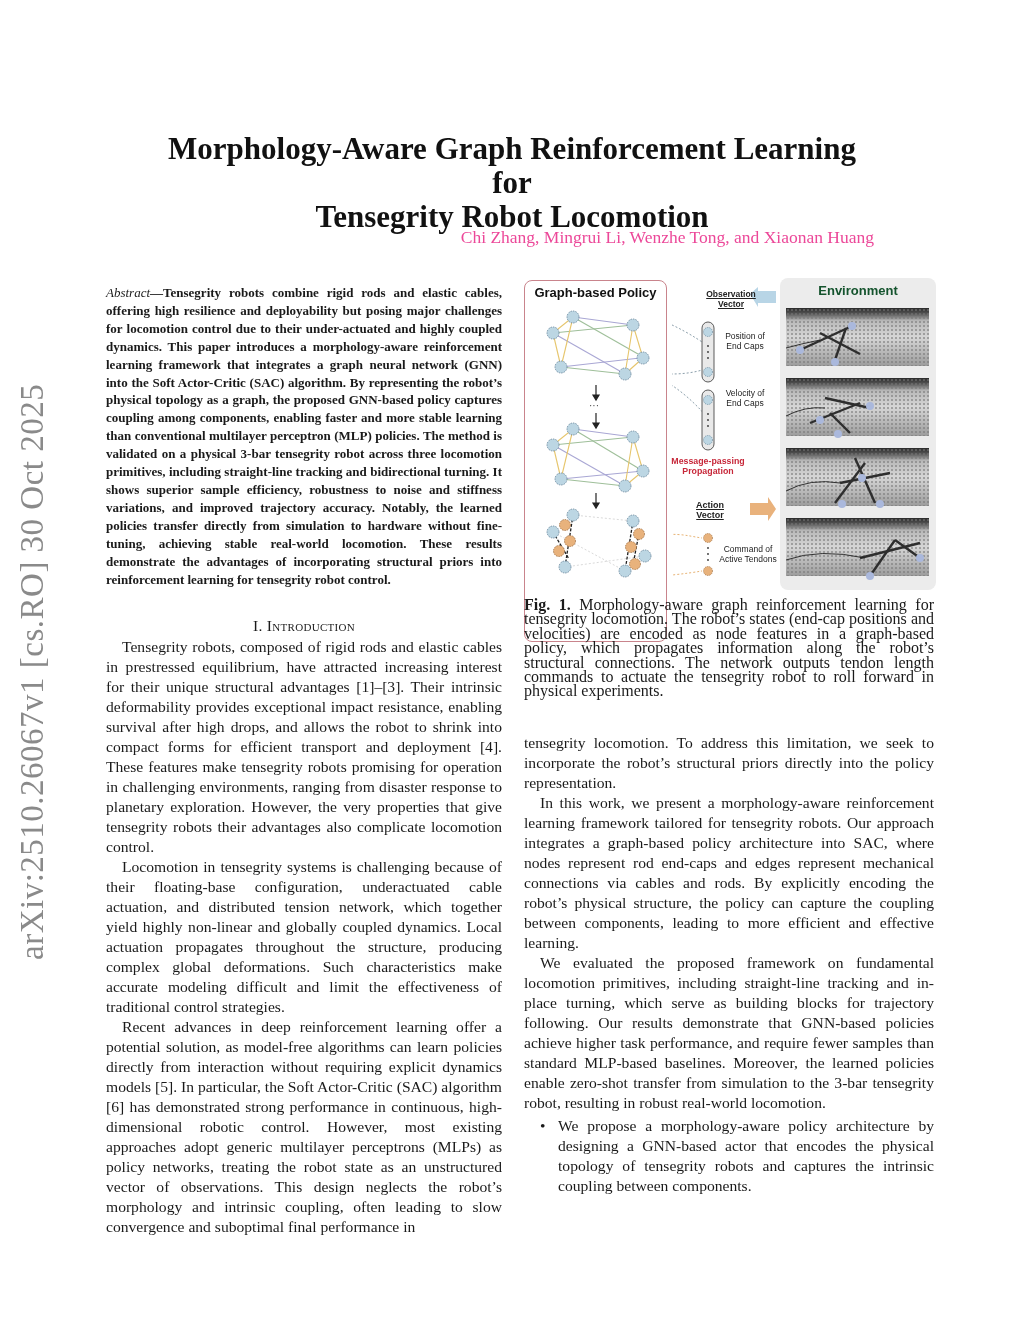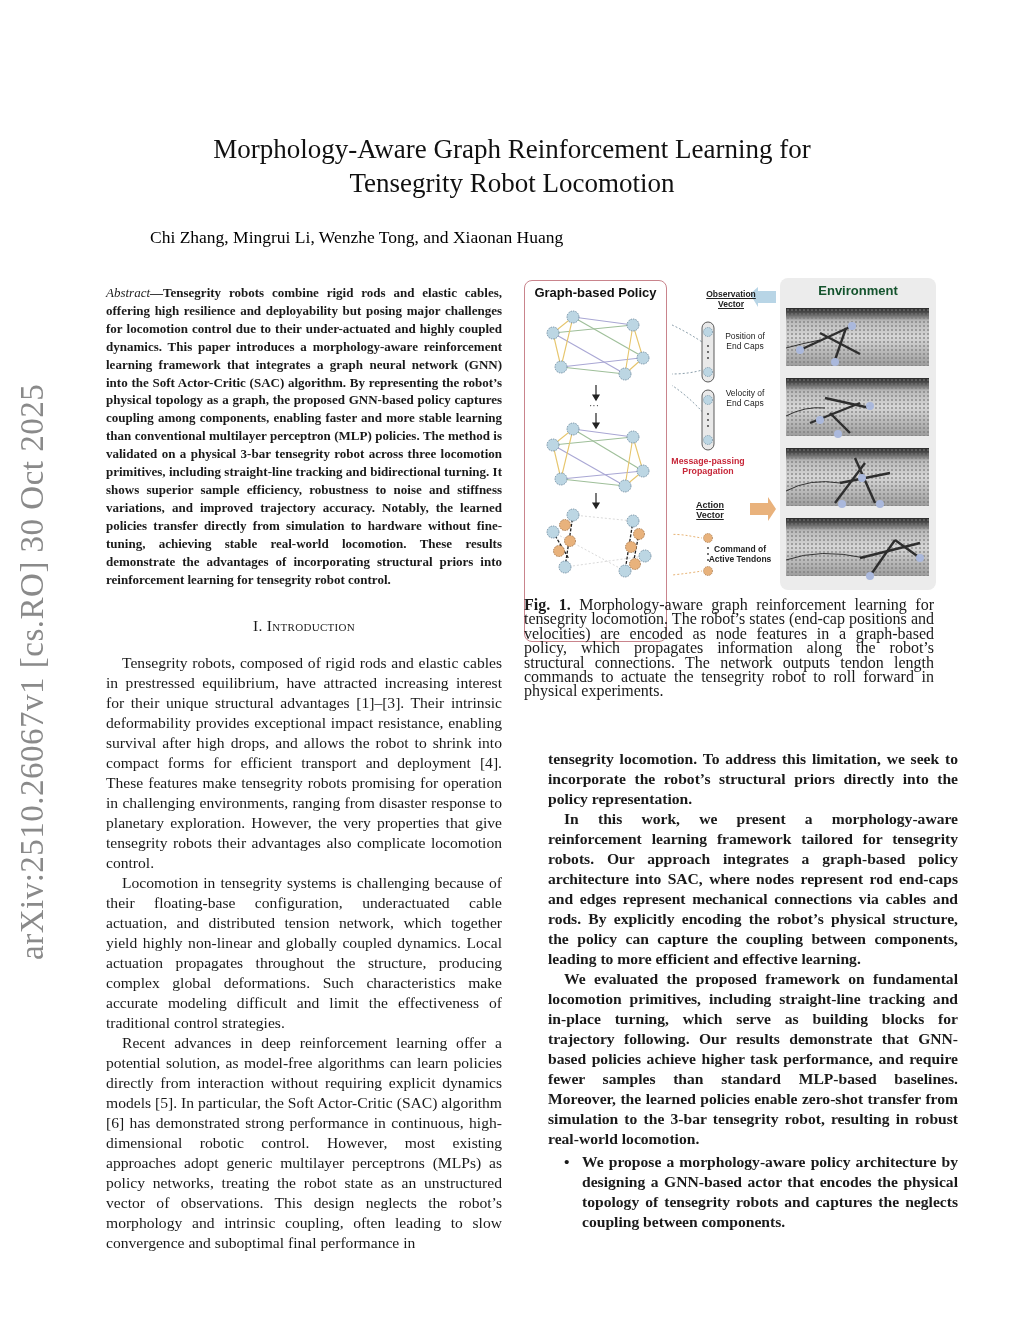--- a/index.html
+++ b/index.html
@@ -8,30 +8,30 @@
 
   .arxiv-stamp {
     position: absolute; left: 14px; top: 960px;
     transform-origin: 0 0; transform: rotate(-90deg);
     font-size: 33px; color: #8a8a8a; white-space: nowrap; letter-spacing: 0.5px;
     width: 600px; text-align: left;
   }
 
   .title {
     position: absolute; left: 150px; top: 132px; width: 724px;
-    text-align: center; font-weight: normal; font-size: 27px; line-height: 34px; color: #111;
+    text-align: center; font-weight: bold; font-size: 31px; line-height: 34px; color: #111;
   }
   .authors {
     position: absolute; left: 150px; top: 227px; width: 724px;
-    text-align: left; font-size: 17.5px; color: #000000;
-  }
-
-  .col { position: absolute; width: 396px; font-size: 15.6px; line-height: 20px; text-align: justify; margin-top: 16px; }
+    text-align: right; font-size: 17.5px; color: #ec4899;
+  }
+
+  .col { position: absolute; width: 396px; font-size: 15.6px; line-height: 20px; text-align: justify; }
   .col-left { left: 106px; }
-  .col-right { left: 548px; width: 410px; font-weight: bold; }
+  .col-right { left: 524px; width: 410px; }
 
   .abstract { position: absolute; left: 106px; top: 284px; width: 396px;
     font-weight: bold; font-size: 13px; line-height: 17.9px; text-align: justify; }
   .abstract .abs-label { font-style: italic; font-weight: normal; }
 
   .section-heading { position: absolute; left: 106px; top: 617px; width: 396px; text-align: center; font-size: 15.6px; letter-spacing: 0.3px; }
   .section-heading .sc { font-variant: small-caps; }
 
   p.para { text-indent: 16px; margin-bottom: 0; }
 
@@ -229,21 +229,21 @@
       <g fill="none" stroke="#e1a050" stroke-width="0.8" stroke-dasharray="2 2">
         <path d="M-30 262 C 0 252, 15 258, 30 260"></path>
         <path d="M-110 290 C -60 305, 0 298, 30 293"></path>
       </g>
     </svg>
     <div class="fig-label bold" style="left:24px;top:11px;width:70px;">Observation Vector</div>
     <div class="fig-label" style="left:48px;top:53px;width:50px;">Position of End Caps</div>
     <div class="fig-label" style="left:48px;top:110px;width:50px;">Velocity of End Caps</div>
     <div class="fig-label red" style="left:-6px;top:178px;width:84px;">Message-passing Propagation</div>
     <div class="fig-label bold" style="left:18px;top:222px;width:40px;font-size:9px;">Action Vector</div>
-    <div class="fig-label" style="left:36px;top:266px;width:64px;font-weight:bold;">Command of Active Tendons</div>
+    <div class="fig-label" style="left:44px;top:266px;width:64px;">Command of Active Tendons</div>
   </div>
 
   <div class="fig-env">
     <div class="fig-env-title">Environment</div>
     <div class="env-photo" style="top:30px;"></div>
     <div class="env-photo" style="top:100px;"></div>
     <div class="env-photo" style="top:170px;"></div>
     <div class="env-photo" style="top:240px;"></div>
     <svg width="156" height="312" style="position:absolute;left:0;top:0;">
       <g stroke="#2e2e2e" stroke-width="2.4" fill="none">
@@ -286,15 +286,15 @@
 <div class="caption">
   <span class="fig-num">Fig. 1.</span>
   <span>Morphology-aware graph reinforcement learning for tensegrity locomotion. The robot’s states (end-cap positions and velocities) are encoded as node features in a graph-based policy, which propagates information along the robot’s structural connections. The network outputs tendon length commands to actuate the tensegrity robot to roll forward in physical experiments.</span>
 </div>
 
 <div class="col col-right" style="top:733px;">
   <p>tensegrity locomotion. To address this limitation, we seek to incorporate the robot’s structural priors directly into the policy representation.</p>
   <p class="para">In this work, we present a morphology-aware reinforcement learning framework tailored for tensegrity robots. Our approach integrates a graph-based policy architecture into SAC, where nodes represent rod end-caps and edges represent mechanical connections via cables and rods. By explicitly encoding the robot’s physical structure, the policy can capture the coupling between components, leading to more efficient and effective learning.</p>
   <p class="para">We evaluated the proposed framework on fundamental locomotion primitives, including straight-line tracking and in-place turning, which serve as building blocks for trajectory following. Our results demonstrate that GNN-based policies achieve higher task performance, and require fewer samples than standard MLP-based baselines. Moreover, the learned policies enable zero-shot transfer from simulation to the 3-bar tensegrity robot, resulting in robust real-world locomotion.</p>
   <ul class="bullets" style="margin-top:3px;">
-    <li>We propose a morphology-aware policy architecture by designing a GNN-based actor that encodes the physical topology of tensegrity robots and captures the neglects coupling between components.</li>
+    <li>We propose a morphology-aware policy architecture by designing a GNN-based actor that encodes the physical topology of tensegrity robots and captures the intrinsic coupling between components.</li>
   </ul>
 </div>
 
 </body></html>

